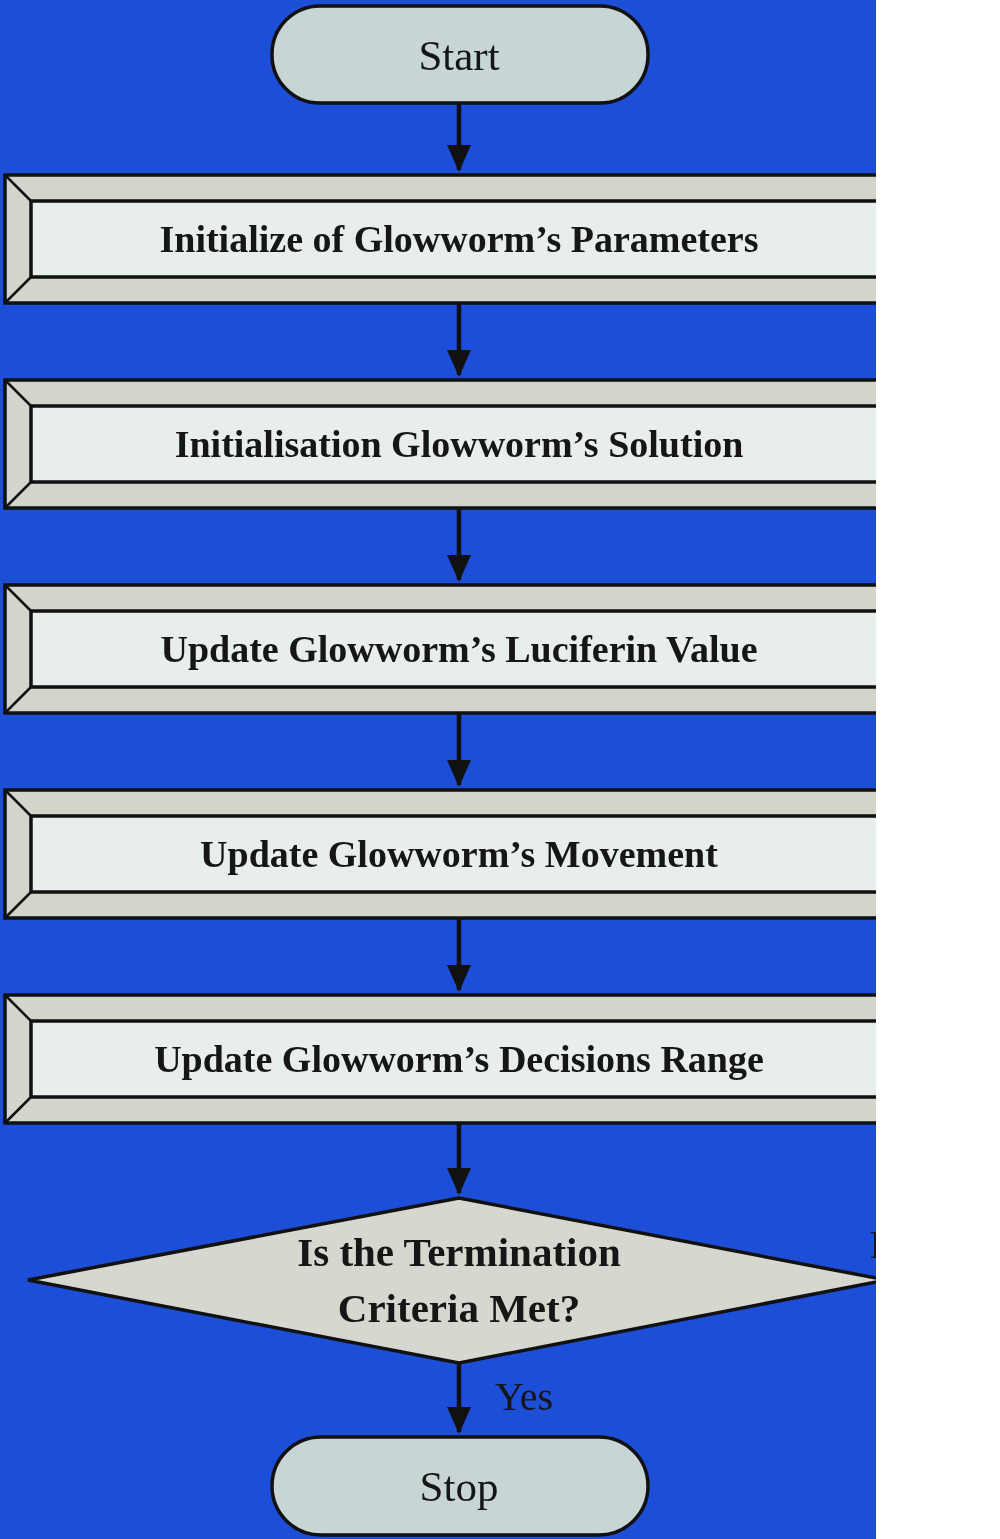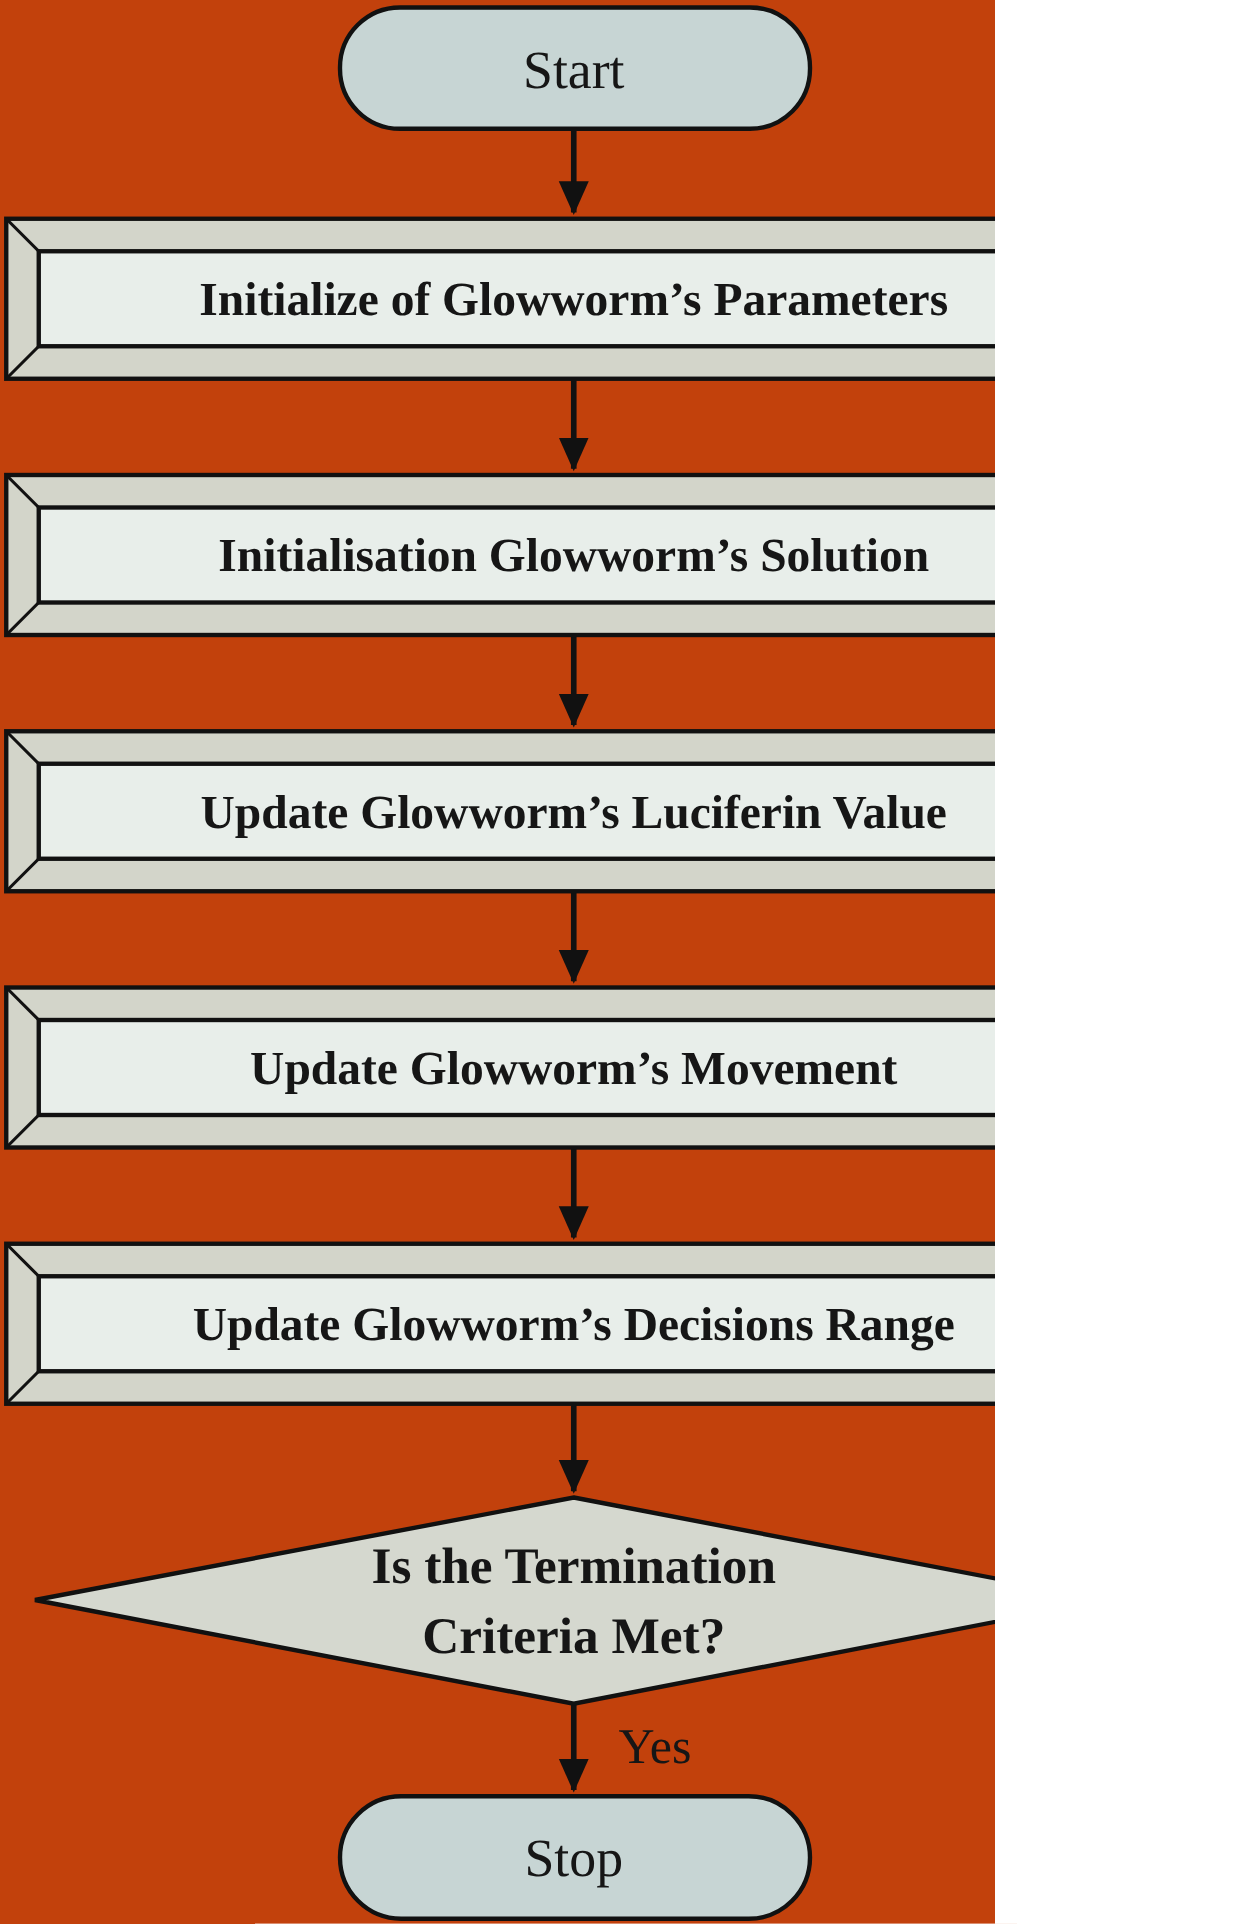--- a/index.html
+++ b/index.html
@@ -2,23 +2,23 @@
 <html><head>
 <meta charset="utf-8">
 <style>
   html, body {
     margin: 0;
     padding: 0;
     background: #ffffff;
   }
   .stage {
     position: relative;
-    width: 796px;
+    width: 876px;
     height: 1539px;
-    background: #c2410c;
+    background: #1d4ed8;
     overflow: hidden;
   }
   svg text {
     font-family: "Liberation Serif", "DejaVu Serif", serif;
     fill: #161616;
   }
   .terminal-label {
     font-size: 43px;
     font-weight: 400;
     text-anchor: middle;

